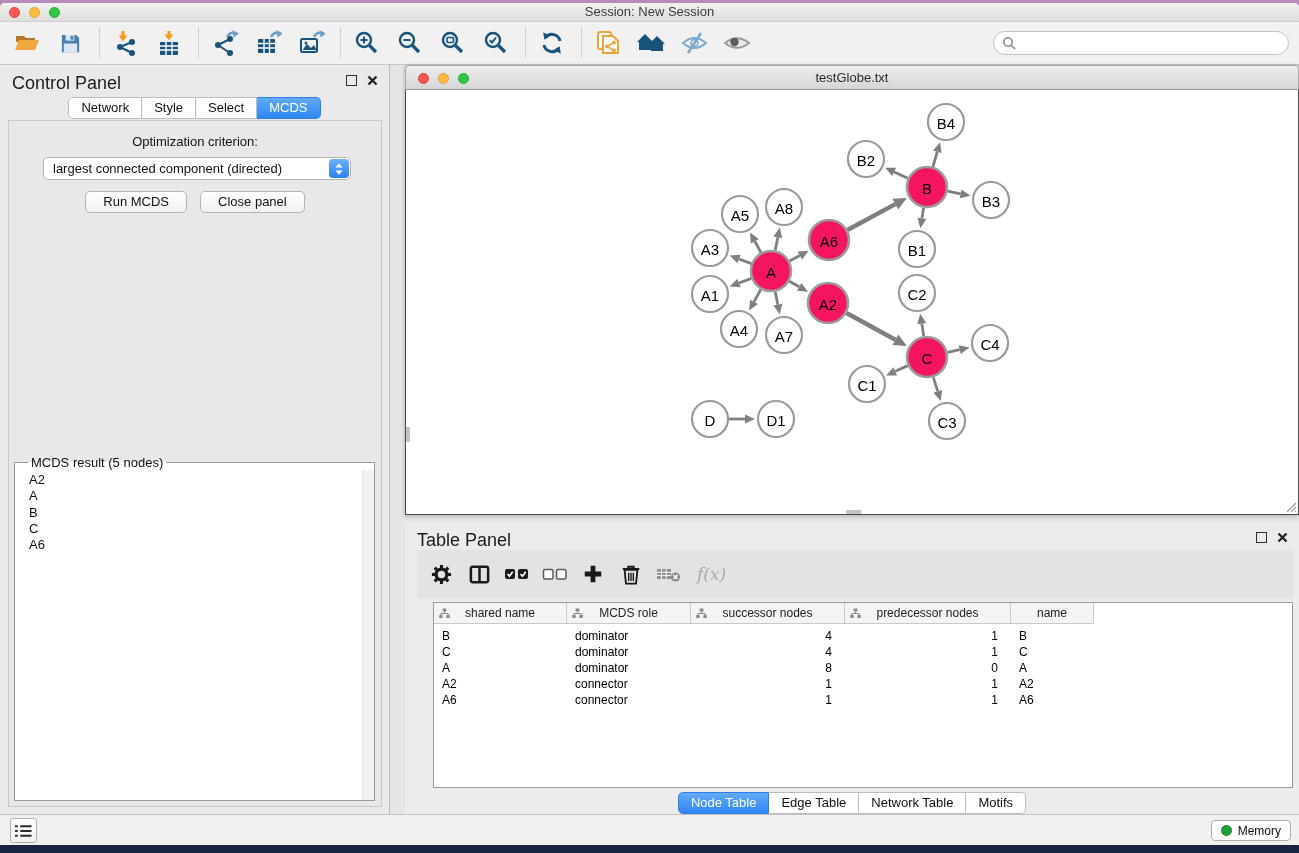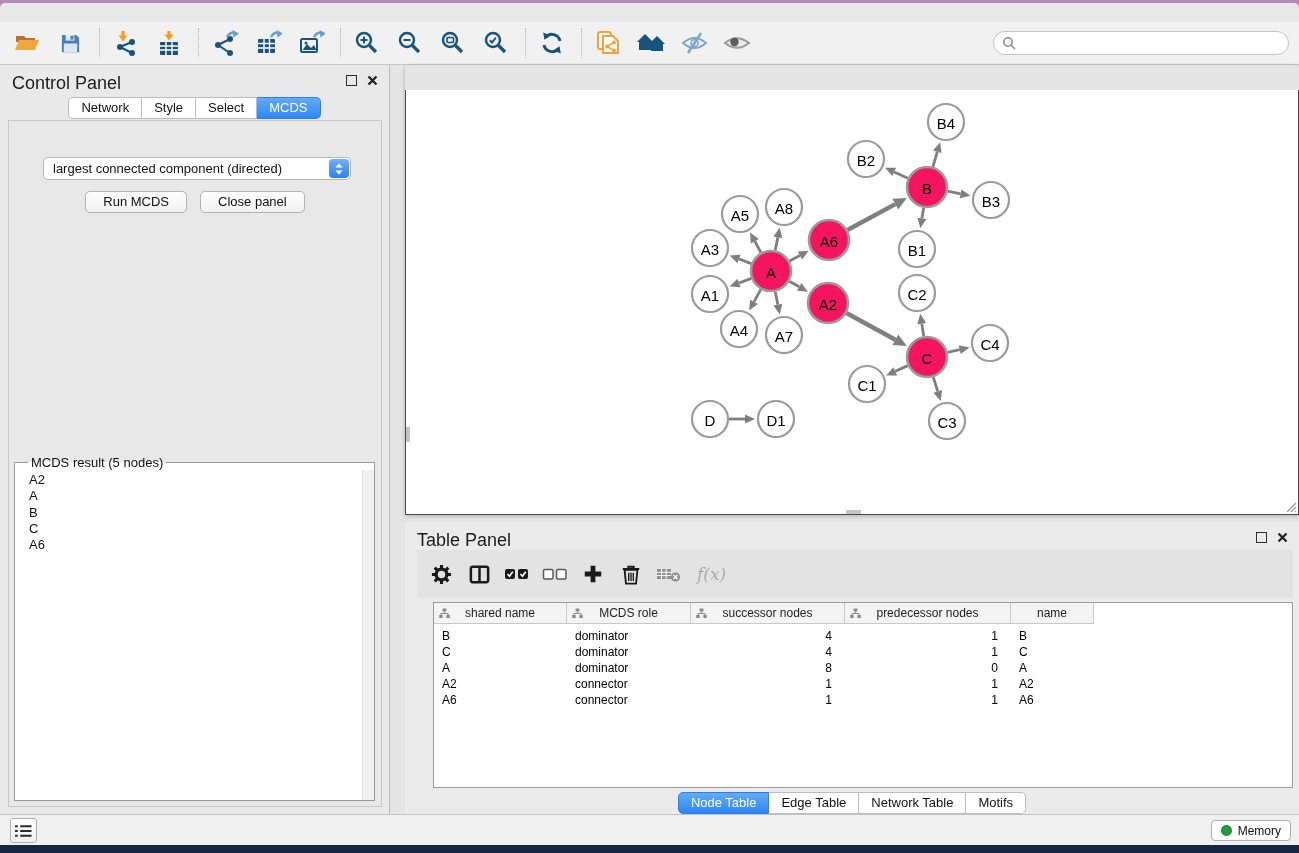--- a/index.html
+++ b/index.html
@@ -81,20 +81,26 @@
 #memory-label{font-size:12px;color:#111}
 </style>
 </head>
 <body>
 
 <div id="screen">
   <div id="desktop-bottom"></div>
 
   <div id="app">
 
+    <div id="titlebar">
+      <span class="tl t-red"></span>
+      <span class="tl t-yellow"></span>
+      <span class="tl t-green"></span>
+      <div id="window-title">Session: New Session</div>
+    </div>
 
     <div id="toolbar">
       <div id="toolbar-icons">
           <div class="tb-icon">
             <svg width="26" height="24" viewBox="0 0 26 24">
               <path d="M2 5h8l2 2h9v4H2z" fill="#b5762c"></path>
               <path d="M1 19l4-10h20l-4 10z" fill="#efa73e"></path>
             </svg>
           </div>
           <div class="tb-icon">
@@ -243,20 +249,21 @@
         <div id="cp-tabs">
             <div class="seg" id="cp-tabs-inner">
               <div class="tab">Network</div>
               <div class="tab">Style</div>
               <div class="tab">Select</div>
               <div class="tab selected">MCDS</div>
             </div>
           </div>
 
         <div id="mcds-panel">
+          <div id="opt-label">Optimization criterion:</div>
           <div id="opt-select">
             <span>largest connected component (directed)</span>
             <span id="opt-stepper">
                 <svg width="10" height="14" viewBox="0 0 10 14">
                   <path d="M1.5 5.5L5 1.2l3.5 4.3z" fill="#fff"></path>
                   <path d="M1.5 8.5L5 12.8l3.5-4.3z" fill="#fff"></path>
                 </svg>
               </span>
           </div>
           <div id="cp-buttons">
@@ -271,20 +278,26 @@
                 <div class="result-item">B</div>
                 <div class="result-item">C</div>
                 <div class="result-item">A6</div>
               </div>
             <div id="result-scroll"></div>
           </fieldset>
         </div>
       </div>
 
       <div id="network-window">
+        <div id="nw-titlebar">
+          <span class="tl t-red"></span>
+          <span class="tl t-yellow"></span>
+          <span class="tl t-green"></span>
+          <div id="nw-title">testGlobe.txt</div>
+        </div>
         <div id="network-canvas">
           <svg id="graph-svg" width="892" height="423">
               <g>
                 <line x1="354.96678911489033" y1="162.55183804995966" x2="348.8109303542095" y2="151.23300097386908" stroke="#7f7f7f" stroke-width="2.8"></line>
                 <polygon points="344.03321088510967,142.44816195004034 352.7641079149324,149.08302721277414 344.8577527934866,153.38297473496402" fill="#7f7f7f"></polygon>
               </g>
               <g>
                 <line x1="369.1802584100922" y1="160.42026628877687" x2="371.8291423470067" y2="147.37960690704367" stroke="#7f7f7f" stroke-width="2.8"></line>
                 <polygon points="373.8197415899078,137.57973371122313 376.23908528512595,148.27537656634914 367.4191994088875,146.4838372477382" fill="#7f7f7f"></polygon>
               </g>

